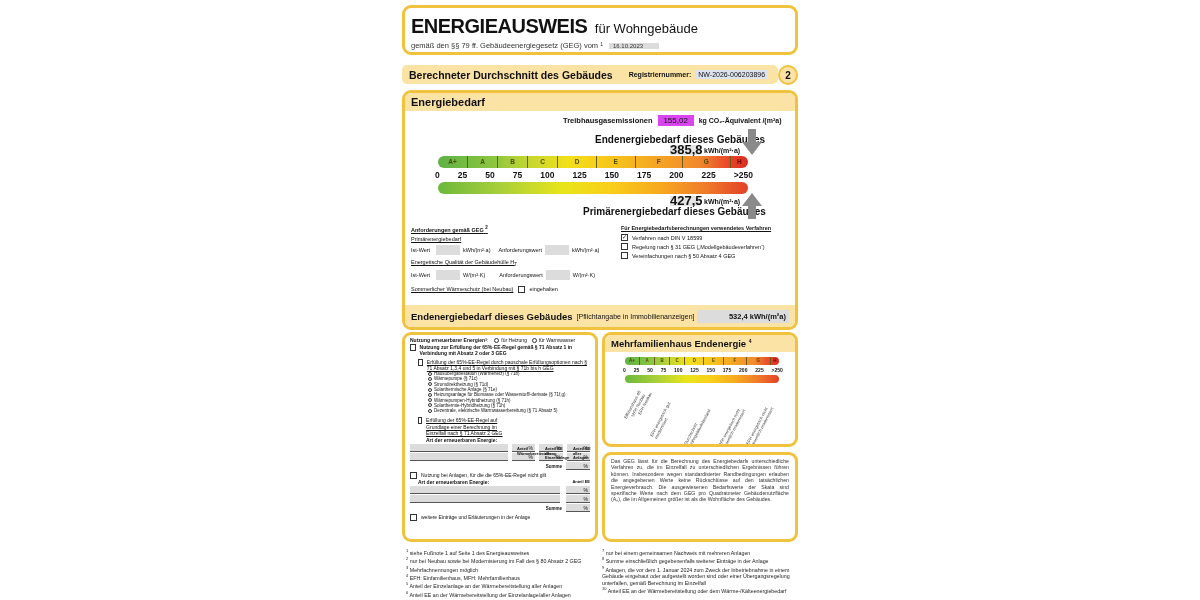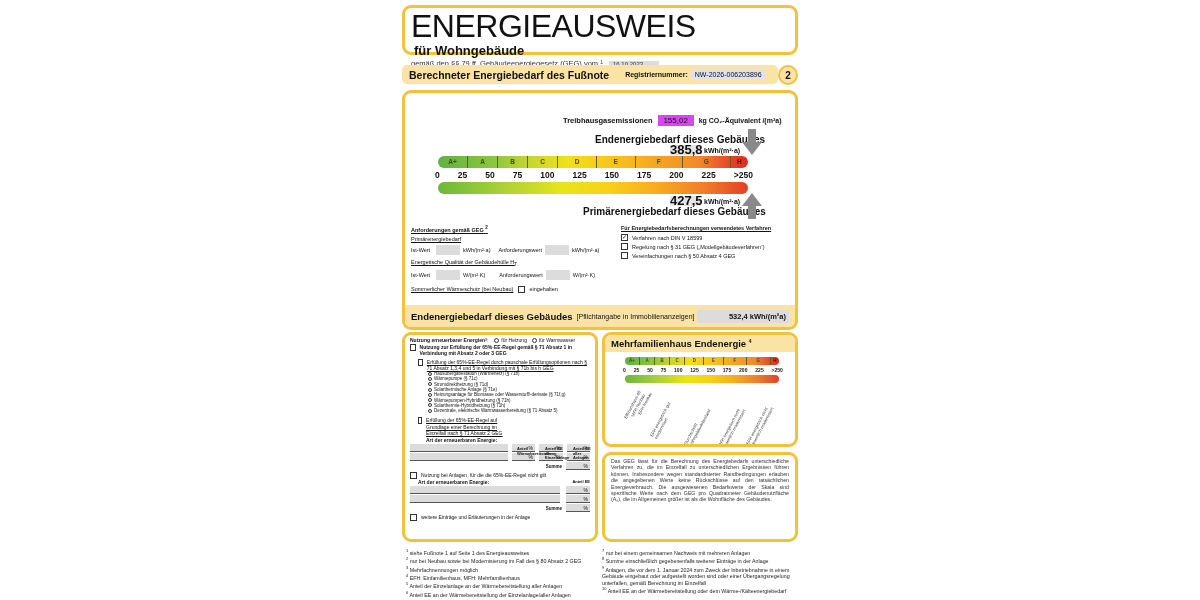--- a/index.html
+++ b/index.html
@@ -4,22 +4,22 @@
 <style>
   * { box-sizing: border-box; margin: 0; padding: 0; }
   html, body { width: 1200px; height: 600px; background: #ffffff; overflow: hidden; }
   body { font-family: "Liberation Sans", sans-serif; color: #111; position: relative; }
 
   .page { position: absolute; left: 400px; top: 0; width: 400px; height: 600px; }
 
   
   .title-box { position: absolute; left: 2px; top: 5px; width: 396px; height: 50px;
     border: 3px solid #f0c23e; border-radius: 9px; background: #fff; padding: 3px 6px; }
-  .title-main { font-weight: normal; font-size: 32px; letter-spacing: -0.5px; line-height: 30px; display: inline-block; }
-  .title-sub { font-weight: bold; font-size: 13px; display: inline-block; margin-left: 3px; }
+  .title-main { font-weight: bold; font-size: 20px; letter-spacing: -0.5px; line-height: 30px; display: inline-block; }
+  .title-sub { font-weight: normal; font-size: 13px; display: inline-block; margin-left: 3px; }
   .title-law { font-size: 7.5px; color: #333; margin-top: 0px; }
   .title-law .sup { font-size: 5px; vertical-align: top; }
   .date-field { display: inline-block; background: #dcdcdc; padding: 0 4px; margin-left: 4px; width: 50px; font-size: 6px; }
 
   
   .sec-header { position: absolute; left: 2px; top: 65px; width: 376px; height: 19px;
     background: #fbe3a6; border-radius: 5px; padding: 3px 7px; display: flex; align-items: center; }
   .sec-header-title { font-weight: bold; font-size: 10.5px; }
   .reg-label { font-weight: bold; font-size: 7px; margin-left: 16px; }
   .reg-value { font-size: 7px; background: #dde3ee; padding: 1px 3px; margin-left: 4px; }
@@ -108,27 +108,28 @@
       <span class="title-sub">für Wohngebäude</span>
     </div>
     <div class="title-law">
       <span>gemäß den §§ 79 ff. Gebäudeenergiegesetz (GEG) vom</span>
       <span class="sup">1</span>
       <span class="date-field">16.10.2023</span>
     </div>
   </div>
 
   <div class="sec-header">
-    <span class="sec-header-title">Berechneter Energiebedarf des Fußnote</span>
+    <span class="sec-header-title">Berechneter Durchschnitt des Gebäudes</span>
     <span class="reg-label">Registriernummer:</span>
     <span class="reg-value">NW-2026-006203896</span>
   </div>
   <div class="page-num">2</div>
 
   <div class="eb-box">
+    <div class="eb-head">Energiebedarf</div>
 
     <div class="abs" style="left:158px; top:22px; display:flex; align-items:center;">
       <span class="ghg-label">Treibhausgasemissionen</span>
       <span class="gray-field num-field" style="width:36px; height:11px; margin:0 5px; line-height:11px;">155,02</span>
       <span class="unit-small">kg CO₂-Äquivalent /(m²a)</span>
     </div>
 
     <div class="abs ed-title" style="left:190px; top:41px;">Endenergiebedarf dieses Gebäudes</div>
     <div class="abs" style="left:265px; top:52px; display:flex; align-items:center;">
       <span class="val-box" style="width:30px; height:10px; line-height:10px;">385,8</span>

